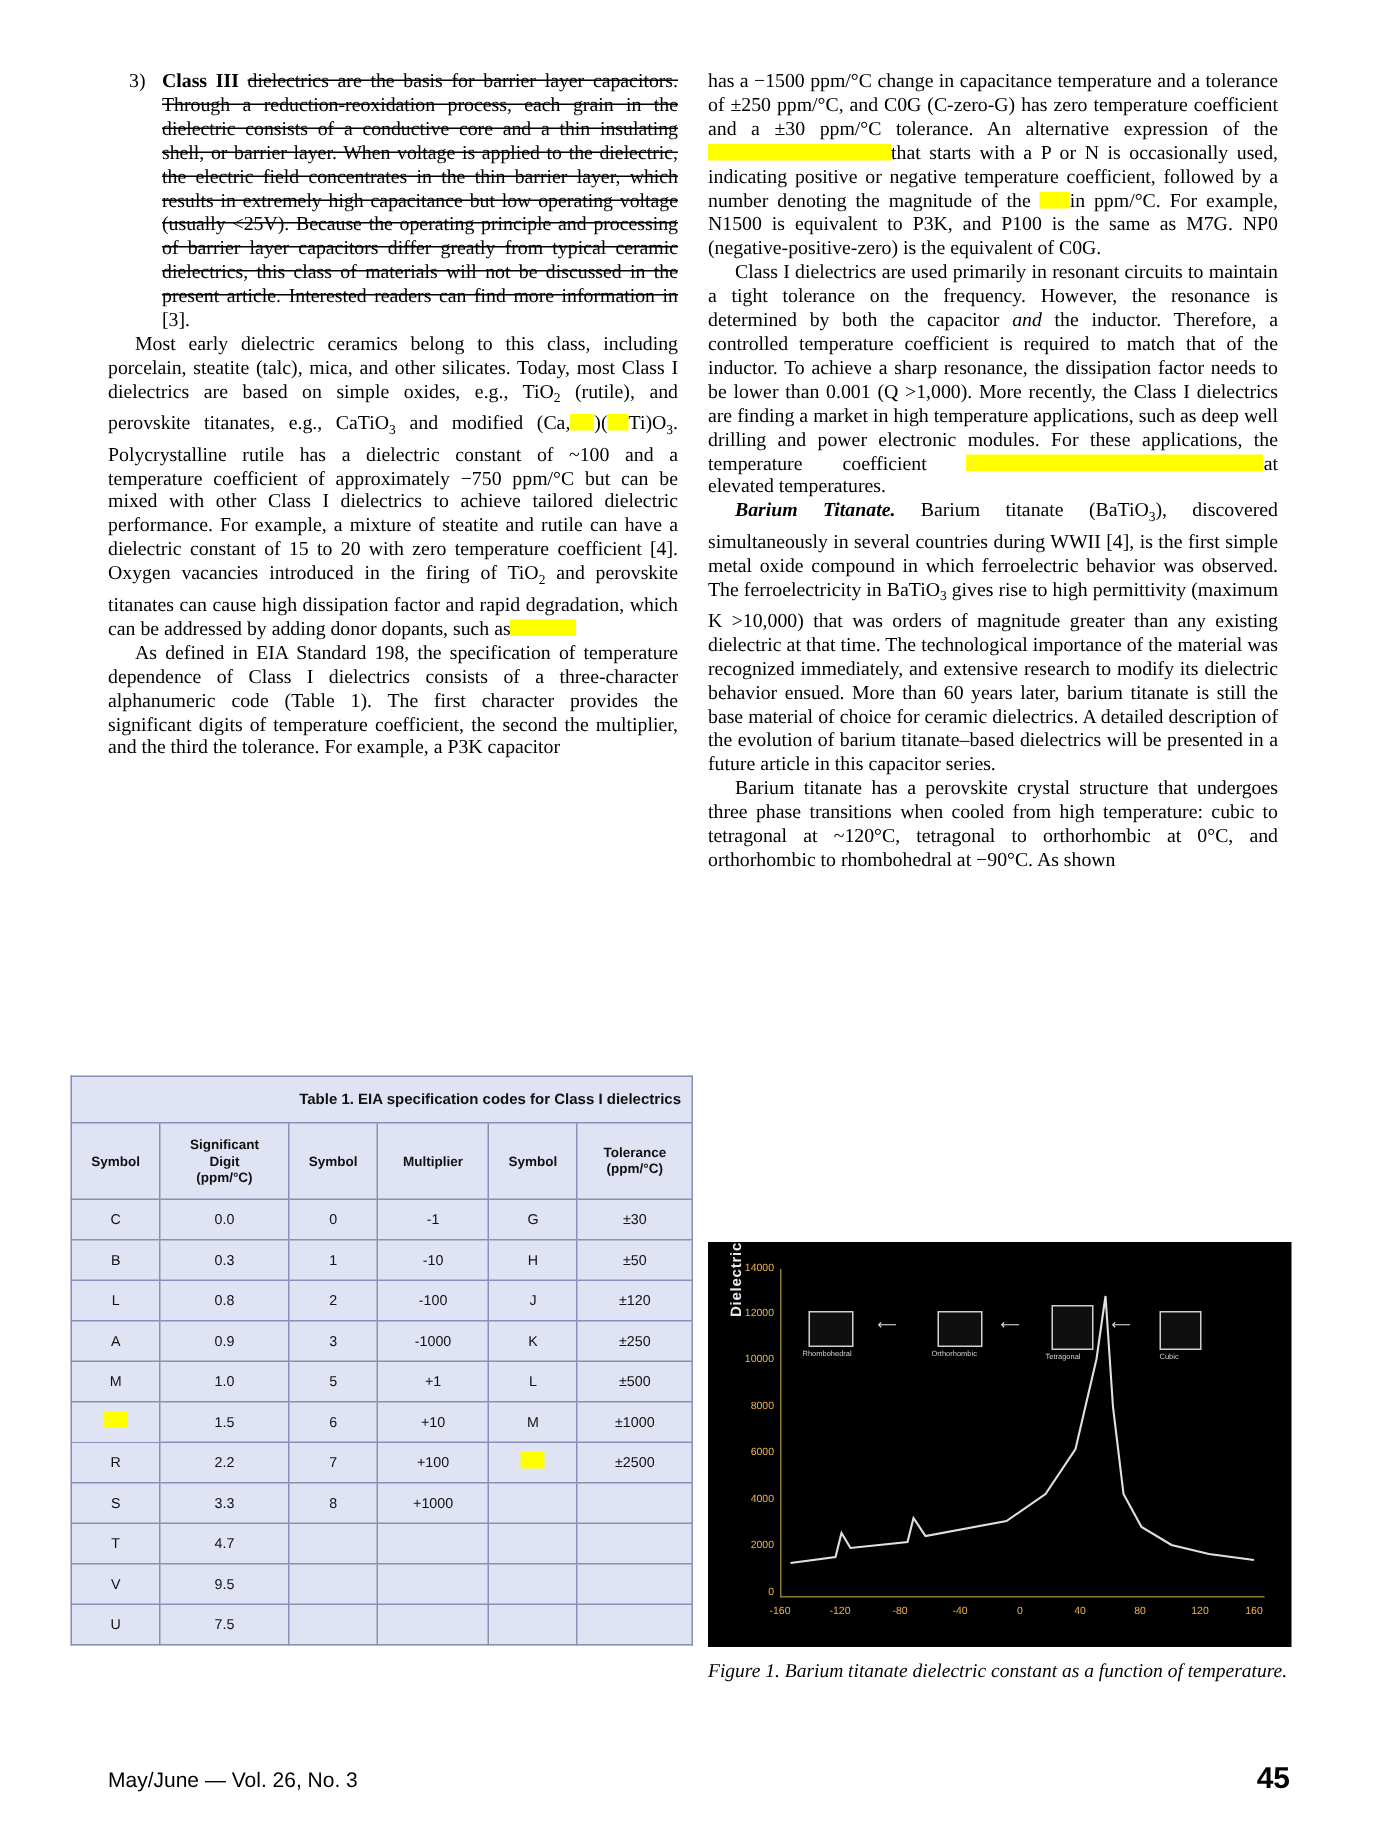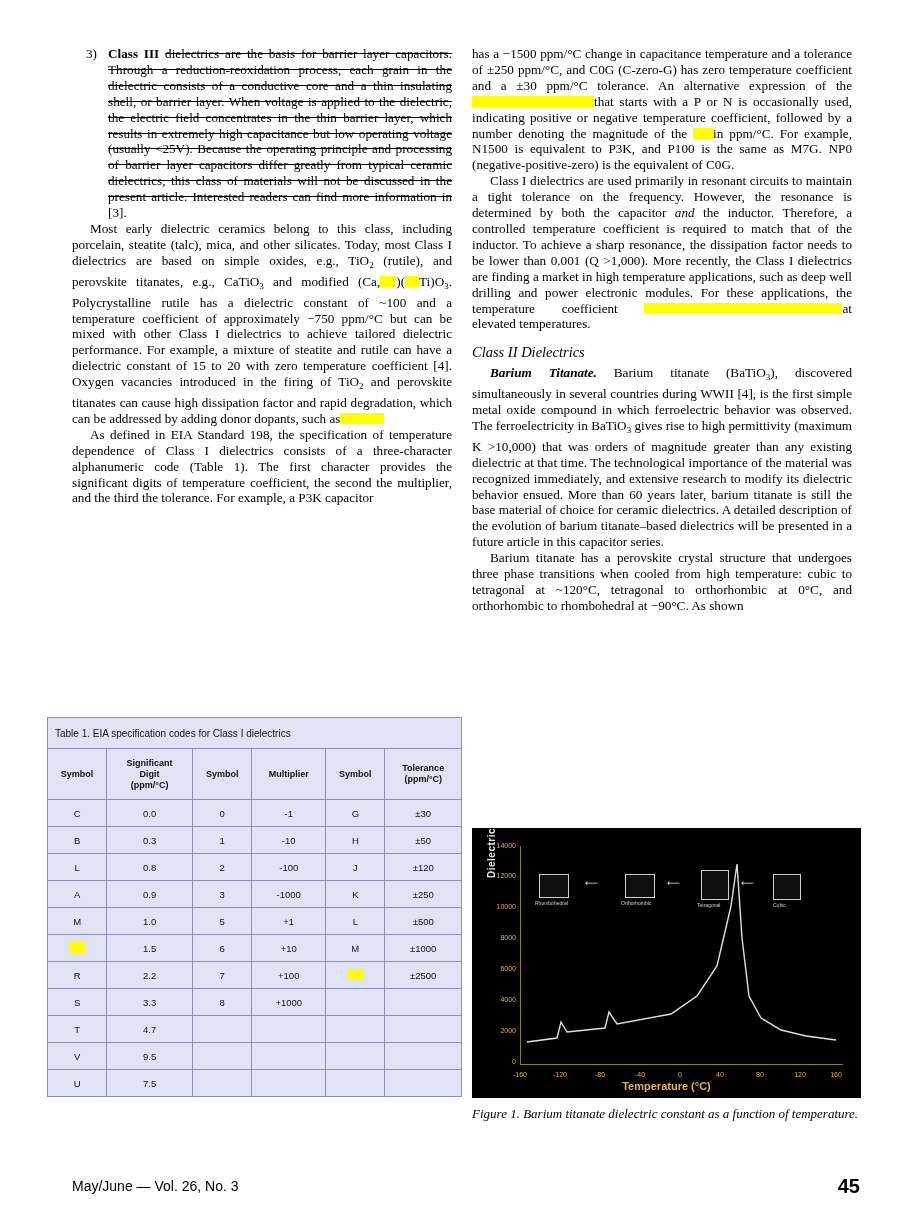--- a/index.html
+++ b/index.html
@@ -73,22 +73,22 @@
   table.eia td,table.eia th{
     border:1px solid #8a8fb5;
     padding:4px 6px;
     font-size:9.5px;
     text-align:center;
     color:#111;
     background:#dfe3f3;
     height:18px;
   }
   table.eia tr.title td{
-    text-align:left;
-    font-weight:normal;
+    text-align:right;
+    font-weight:bold;
     font-size:10px;
     padding:6px 7px;
   }
   table.eia tr.head td{
     font-weight:bold;
     font-size:10px;
   }
   table.eia tr.subhead td{
     font-weight:bold;
     font-size:9px;
@@ -233,21 +233,20 @@
       <span>has a −1500 ppm/°C change in capacitance temperature and a tolerance of ±250 ppm/°C, and C0G (C-zero-G) has zero temperature coefficient and a ±30 ppm/°C tolerance. An alternative expression of the</span>
       <span class="hlblock" style="width:122px"></span><span>that starts with a P or N is occasionally used, indicating positive or negative temperature coefficient, followed by a number denoting the magnitude of the</span>
       <span class="hlblock" style="width:20px"></span><span>in ppm/°C. For example, N1500 is equivalent to P3K, and P100 is the same as M7G. NP0 (negative-positive-zero) is the equivalent of C0G.</span>
     </p>
 
     <p>
       <span>Class I dielectrics are used primarily in resonant circuits to maintain a tight tolerance on the frequency. However, the resonance is determined by both the capacitor </span><i>and</i><span> the inductor. Therefore, a controlled temperature coefficient is required to match that of the inductor. To achieve a sharp resonance, the dissipation factor needs to be lower than 0.001 (Q &gt;1,000). More recently, the Class I dielectrics are finding a market in high temperature applications, such as deep well drilling and power electronic modules. For these applications, the temperature coefficient</span>
       <span class="hlblock" style="width:198px"></span><span>at elevated temperatures.</span>
     </p>
 
-    <h3 class="sec">Class II Dielectrics</h3>
 
     <p>
       <b><i>Barium Titanate.</i></b><span> Barium titanate (BaTiO</span><sub>3</sub><span>), discovered simultaneously in several countries during WWII [4], is the first simple metal oxide compound in which ferroelectric behavior was observed. The ferroelectricity in BaTiO</span><sub>3</sub><span> gives rise to high permittivity (maximum K &gt;10,000) that was orders of magnitude greater than any existing dielectric at that time. The technological importance of the material was recognized immediately, and extensive research to modify its dielectric behavior ensued. More than 60 years later, barium titanate is still the base material of choice for ceramic dielectrics. A detailed description of the evolution of barium titanate–based dielectrics will be presented in a future article in this capacitor series.</span>
     </p>
 
     <p>Barium titanate has a perovskite crystal structure that undergoes three phase transitions when cooled from high temperature: cubic to tetragonal at ~120°C, tetragonal to orthorhombic at 0°C, and orthorhombic to rhombohedral at −90°C. As shown</p>
   </div>
 
   <div class="table-wrap">
     <table class="eia">
@@ -402,21 +401,20 @@
       <div class="xtick" style="left:36px">-160</div>
       <div class="xtick" style="left:76px">-120</div>
       <div class="xtick" style="left:116px">-80</div>
       <div class="xtick" style="left:156px">-40</div>
       <div class="xtick" style="left:196px">0</div>
       <div class="xtick" style="left:236px">40</div>
       <div class="xtick" style="left:276px">80</div>
       <div class="xtick" style="left:316px">120</div>
       <div class="xtick" style="left:352px">160</div>
 
-      <div class="xlabel">Temperature (°C)</div>
     </div>
     <div class="figcap">Figure 1. Barium titanate dielectric constant as a function of temperature.</div>
   </div>
 
   <div class="footer-left">May/June — Vol. 26, No. 3</div>
   <div class="footer-right">45</div>
 
 </div>
 
 </body></html>

